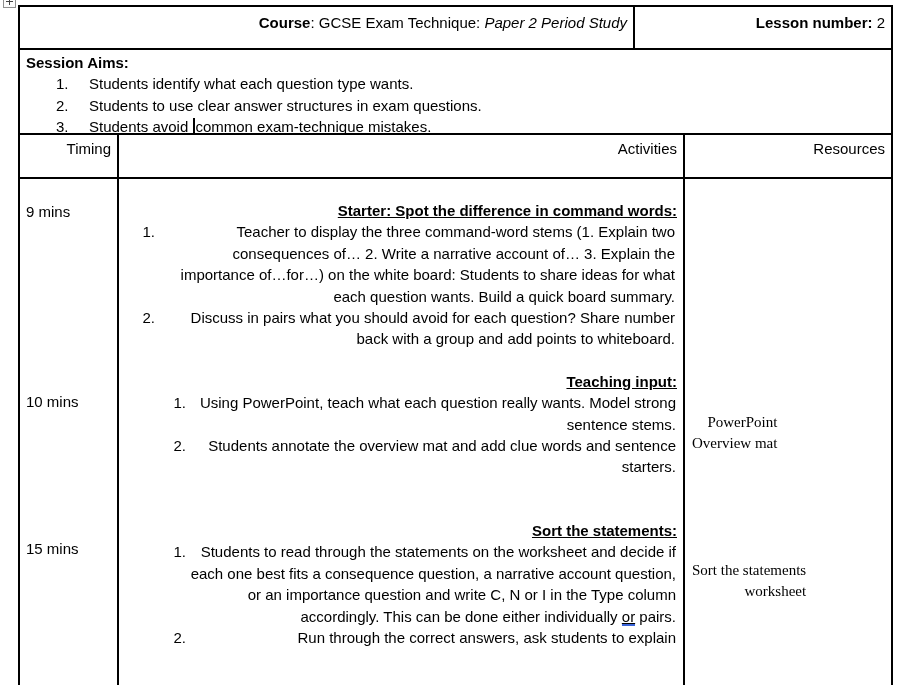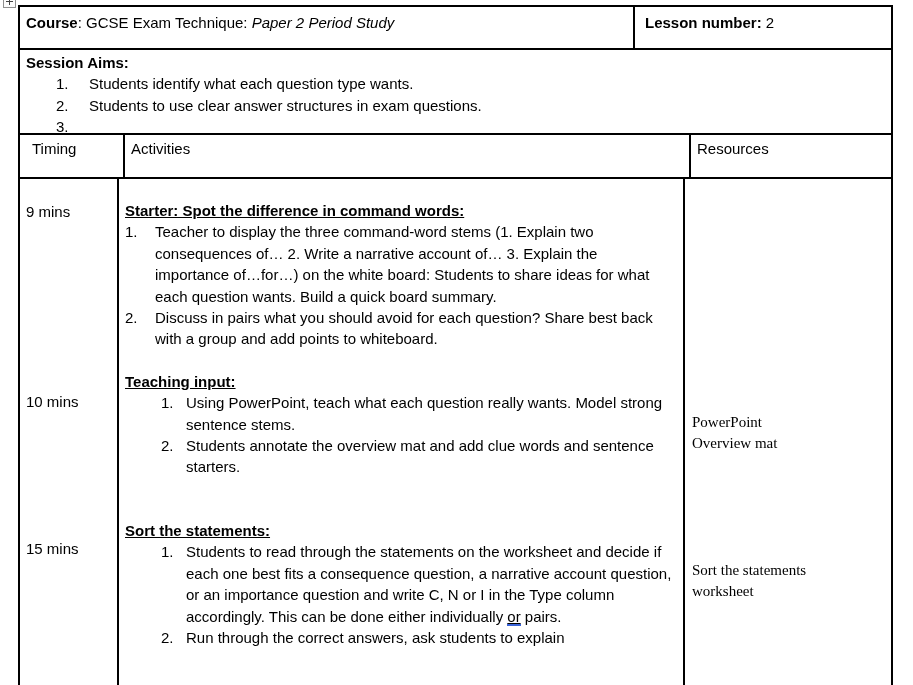--- a/index.html
+++ b/index.html
@@ -19,34 +19,34 @@
     content:""; position:absolute; left:2px; top:5px; width:7px; height:1px; background:#444;
   }
   .move-handle::after {
     content:""; position:absolute; left:5px; top:2px; width:1px; height:7px; background:#444;
   }
 
   .doc-table {
     position:absolute; left:18px; top:5px; width:875px;
     border:2px solid #000; background:#fff;
   }
-  .row { display:flex; }
+  .row { display:flex;text-align:right; }
 
   
   .row-course { height:41px; }
   .cell-course { width:613px; padding:5px 6px 0 6px; }
   .cell-lesson { flex:1; border-left:2px solid #000; padding:5px 6px 0 10px; }
 
   
   .row-aims { display:block; height:85px; border-top:2px solid #000; padding:2px 14px 0 6px; }
   .aim-item { display:flex; }
   .aim-num { width:33px; margin-left:30px; flex:none; }
 
   
-  .row-colhead { height:44px; border-top:2px solid #000;padding-left:6px; }
+  .row-colhead { height:44px; border-top:2px solid #000; }
   .row-colhead > div { padding:3px 6px 0 6px; }
 
   
   .row-body { height:560px; border-top:2px solid #000; }
   .col-timing { width:97px; flex:none; position:relative; }
   .col-activities { width:566px; flex:none; border-left:2px solid #000; position:relative; }
   .col-resources { flex:1; border-left:2px solid #000; position:relative; }
 
   .timing-label { position:absolute; left:6px; white-space:nowrap; }
   .timing-1 { top:22px; } .timing-2 { top:212px; } .timing-3 { top:359px; }
@@ -96,20 +96,21 @@
     <div class="aim-item">
       <span class="aim-num">1.</span>
       <span>Students identify what each question type wants.</span>
     </div>
     <div class="aim-item">
       <span class="aim-num">2.</span>
       <span>Students to use clear answer structures in exam questions.</span>
     </div>
     <div class="aim-item">
       <span class="aim-num">3.</span>
+      <span><span>Students avoid </span><span class="caret"></span><span>common exam-technique mistakes.</span></span>
     </div>
   </div>
 
   <div class="row row-colhead">
     <div class="col-timing"><span>Timing</span></div>
     <div class="col-activities"><span>Activities</span></div>
     <div class="col-resources"><span>Resources</span></div>
   </div>
 
   <div class="row row-body">
@@ -124,21 +125,21 @@
       <div class="activities-flow">
 
         <div class="sec sec-1">
           <div class="sec-heading">Starter: Spot the difference in command words:</div>
           <div class="li l1">
             <span class="num">1.</span>
             <span class="txt">Teacher to display the three command-word stems (1. Explain two consequences of… 2. Write a narrative account of… 3. Explain the importance of…for…) on the white board: Students to share ideas for what each question wants. Build a quick board summary.</span>
           </div>
           <div class="li l1">
             <span class="num">2.</span>
-            <span class="txt">Discuss in pairs what you should avoid for each question? Share best back with a group and add points to whiteboard.</span>
+            <span class="txt">Discuss in pairs what you should avoid for each question? Share number back with a group and add points to whiteboard.</span>
           </div>
         </div>
 
         <div class="sec sec-2">
           <div class="sec-heading">Teaching input:</div>
           <div class="li l2">
             <span class="num">1.</span>
             <span class="txt">Using PowerPoint, teach what each question really wants. Model strong sentence stems.</span>
           </div>
           <div class="li l2">

